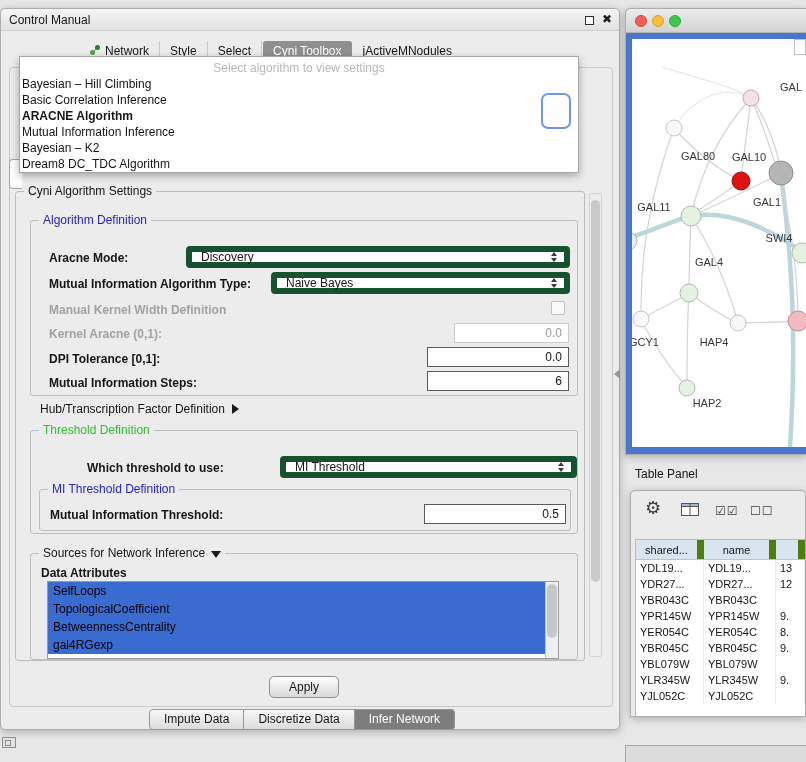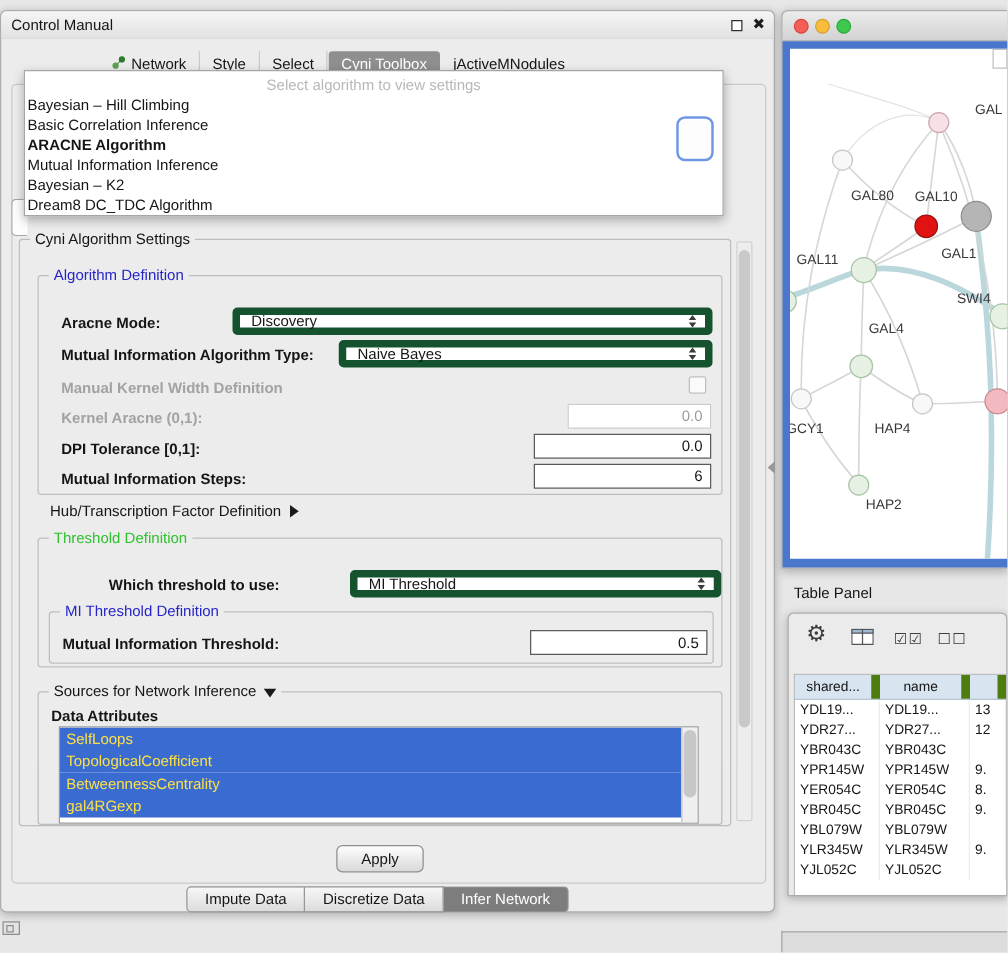--- a/index.html
+++ b/index.html
@@ -46,21 +46,21 @@
   .td { width:0; height:0; border-left:3.5px solid transparent; border-right:3.5px solid transparent; border-top:4px solid #3b3b3b; }
 
   .field { position:absolute; height:20px; background:#fff; border:1px solid #5a5a5a; display:flex; align-items:center; justify-content:flex-end; padding-right:6px; }
   .field.dis { border-color:#cccccc; color:#9c9c9c; }
   .checkbox { position:absolute; width:14px; height:14px; background:#fafafa; border:1px solid #c0c0c0; border-radius:2px; }
 
   .tri-right { display:inline-block; width:0; height:0; border-top:5px solid transparent; border-bottom:5px solid transparent; border-left:7px solid #1a1a1a; margin-left:7px; vertical-align:-1px; }
   .tri-down { display:inline-block; width:0; height:0; border-left:5px solid transparent; border-right:5px solid transparent; border-top:7px solid #1a1a1a; margin-left:6px; vertical-align:-1px; }
 
   .listbox { position:absolute; background:#fff; border:1px solid #9a9a9a; overflow:hidden; }
-  .list-item { height:18px; line-height:18px; padding-left:5px; color:#fde047; background:#3a6bd0; white-space:nowrap; }
+  .list-item { height:18px; line-height:18px; padding-left:5px; color:#000000; background:#3a6bd0; white-space:nowrap; }
   .list-scroll { position:absolute; right:0; top:0; bottom:0; width:13px; background:#efefef; border-left:1px solid #c2c2c2; }
   .list-thumb { position:absolute; left:1px; right:1px; top:2px; height:54px; background:#c7c7c7; border-radius:5px; }
 
   .vscroll { position:absolute; left:588px; top:184px; width:13px; height:464px; background:#ededed; border:1px solid #d2d2d2; border-radius:2px; }
   .vthumb { position:absolute; left:1px; right:1px; top:6px; height:382px; background:#c9c9c9; border-radius:6px; }
 
   .apply-btn { position:absolute; left:268px; top:667px; width:70px; height:22px; border:1px solid #8f8f8f; border-radius:5px; background:linear-gradient(#fefefe,#d9d9d9); text-align:center; line-height:20px; }
 
   .btabs { position:absolute; left:148px; top:700px; display:flex; height:21px; }
   .btab { border:1px solid #979797; border-left:none; background:linear-gradient(#f7f7f7,#dcdcdc); padding:0 14px; line-height:19px; white-space:nowrap; }

